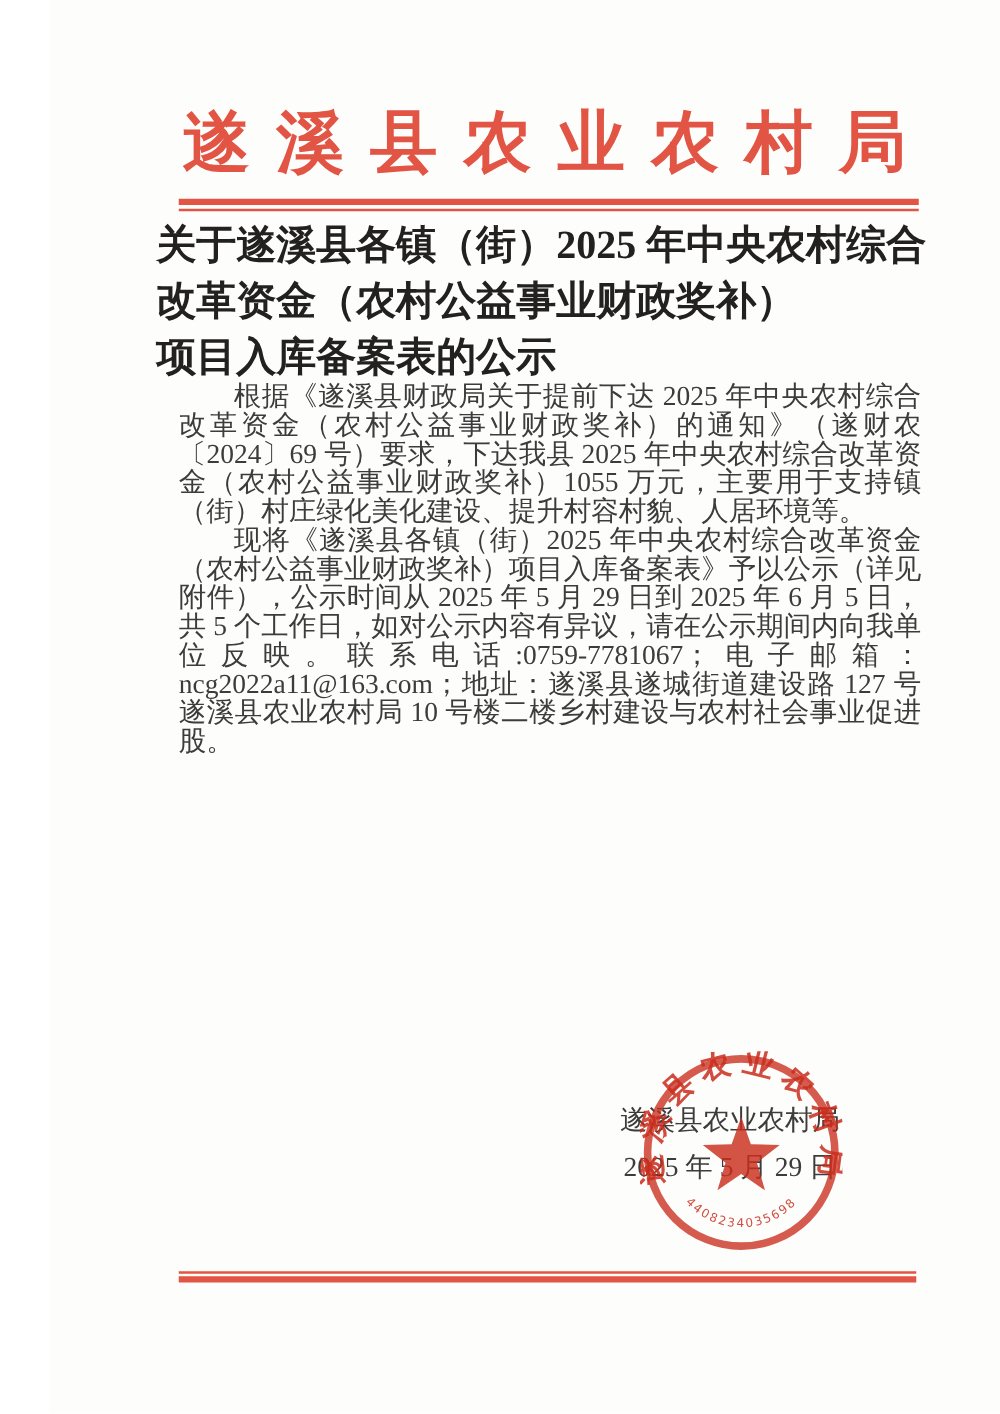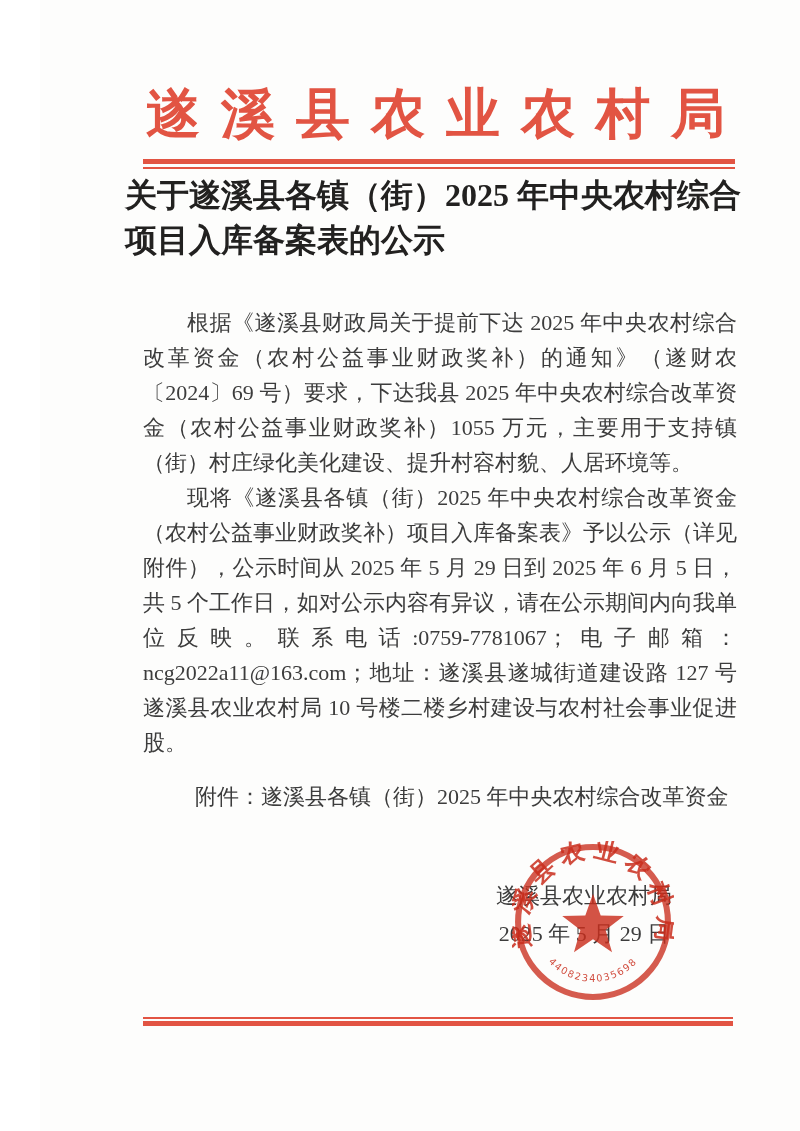--- a/index.html
+++ b/index.html
@@ -20,21 +20,21 @@
   .rule-foot-thin{top:1017px;height:2px;width:590px;}
   .rule-foot-thick{top:1021px;height:5px;width:590px;}
   
   .doc-title{
     position:absolute;left:85px;top:173px;width:630px;margin:0;
     text-align:left;font-size:32px;line-height:45px;font-weight:bold;color:#222120;
   }
   
   .body-text{
     position:absolute;left:103px;top:305px;width:594px;
-    font-size:22px;line-height:35px;color:#3c3c3c;text-align:justify;
+    font-size:22px;line-height:23px;color:#3c3c3c;text-align:justify;
   }
   .para{margin:0;text-indent:2em;}
   
   .attachment{
     position:absolute;left:155px;top:779px;width:560px;
     font-size:22px;line-height:35px;color:#3c3c3c;
   }
   .attachment-line2{margin-left:68px;}
   
   .signature{
@@ -49,30 +49,30 @@
 <body>
 
 <div class="page">
 
   <div class="letterhead-title">遂溪县农业农村局</div>
   <div class="rule rule-head-thick"></div>
   <div class="rule rule-head-thin"></div>
 
   <h1 class="doc-title">
     <div>关于遂溪县各镇（街）2025 年中央农村综合</div>
+    <div>改革资金（农村公益事业财政奖补）</div>
     <div>项目入库备案表的公示</div>
   </h1>
 
   <div class="body-text">
     <p class="para">根据《遂溪县财政局关于提前下达 2025 年中央农村综合改革资金（农村公益事业财政奖补）的通知》（遂财农〔2024〕69 号）要求，下达我县 2025 年中央农村综合改革资金（农村公益事业财政奖补）1055 万元，主要用于支持镇（街）村庄绿化美化建设、提升村容村貌、人居环境等。</p>
     <p class="para">现将《遂溪县各镇（街）2025 年中央农村综合改革资金（农村公益事业财政奖补）项目入库备案表》予以公示（详见附件），公示时间从 2025 年 5 月 29 日到 2025 年 6 月 5 日，共 5 个工作日，如对公示内容有异议，请在公示期间内向我单位反映。联系电话:0759-7781067；电子邮箱：ncg2022a11@163.com；地址：遂溪县遂城街道建设路 127 号遂溪县农业农村局 10 号楼二楼乡村建设与农村社会事业促进股。</p>
   </div>
 
   <div class="attachment">
-    <div>附件：遂溪县各镇（街）2025 年中央农村综合改革资金</div>
   </div>
 
   <div class="signature">
     <div>遂溪县农业农村局</div>
     <div class="signature-date">2025 年 5 月 29 日</div>
   </div>
 
   <svg class="seal" viewBox="0 0 160 160">
     <circle cx="80" cy="80" r="74" fill="none" stroke="rgba(201,45,28,0.78)" stroke-width="6"></circle>
     <path id="sealArc" d="M 23 110 A 64 64 0 1 1 137 110" fill="none"></path>

